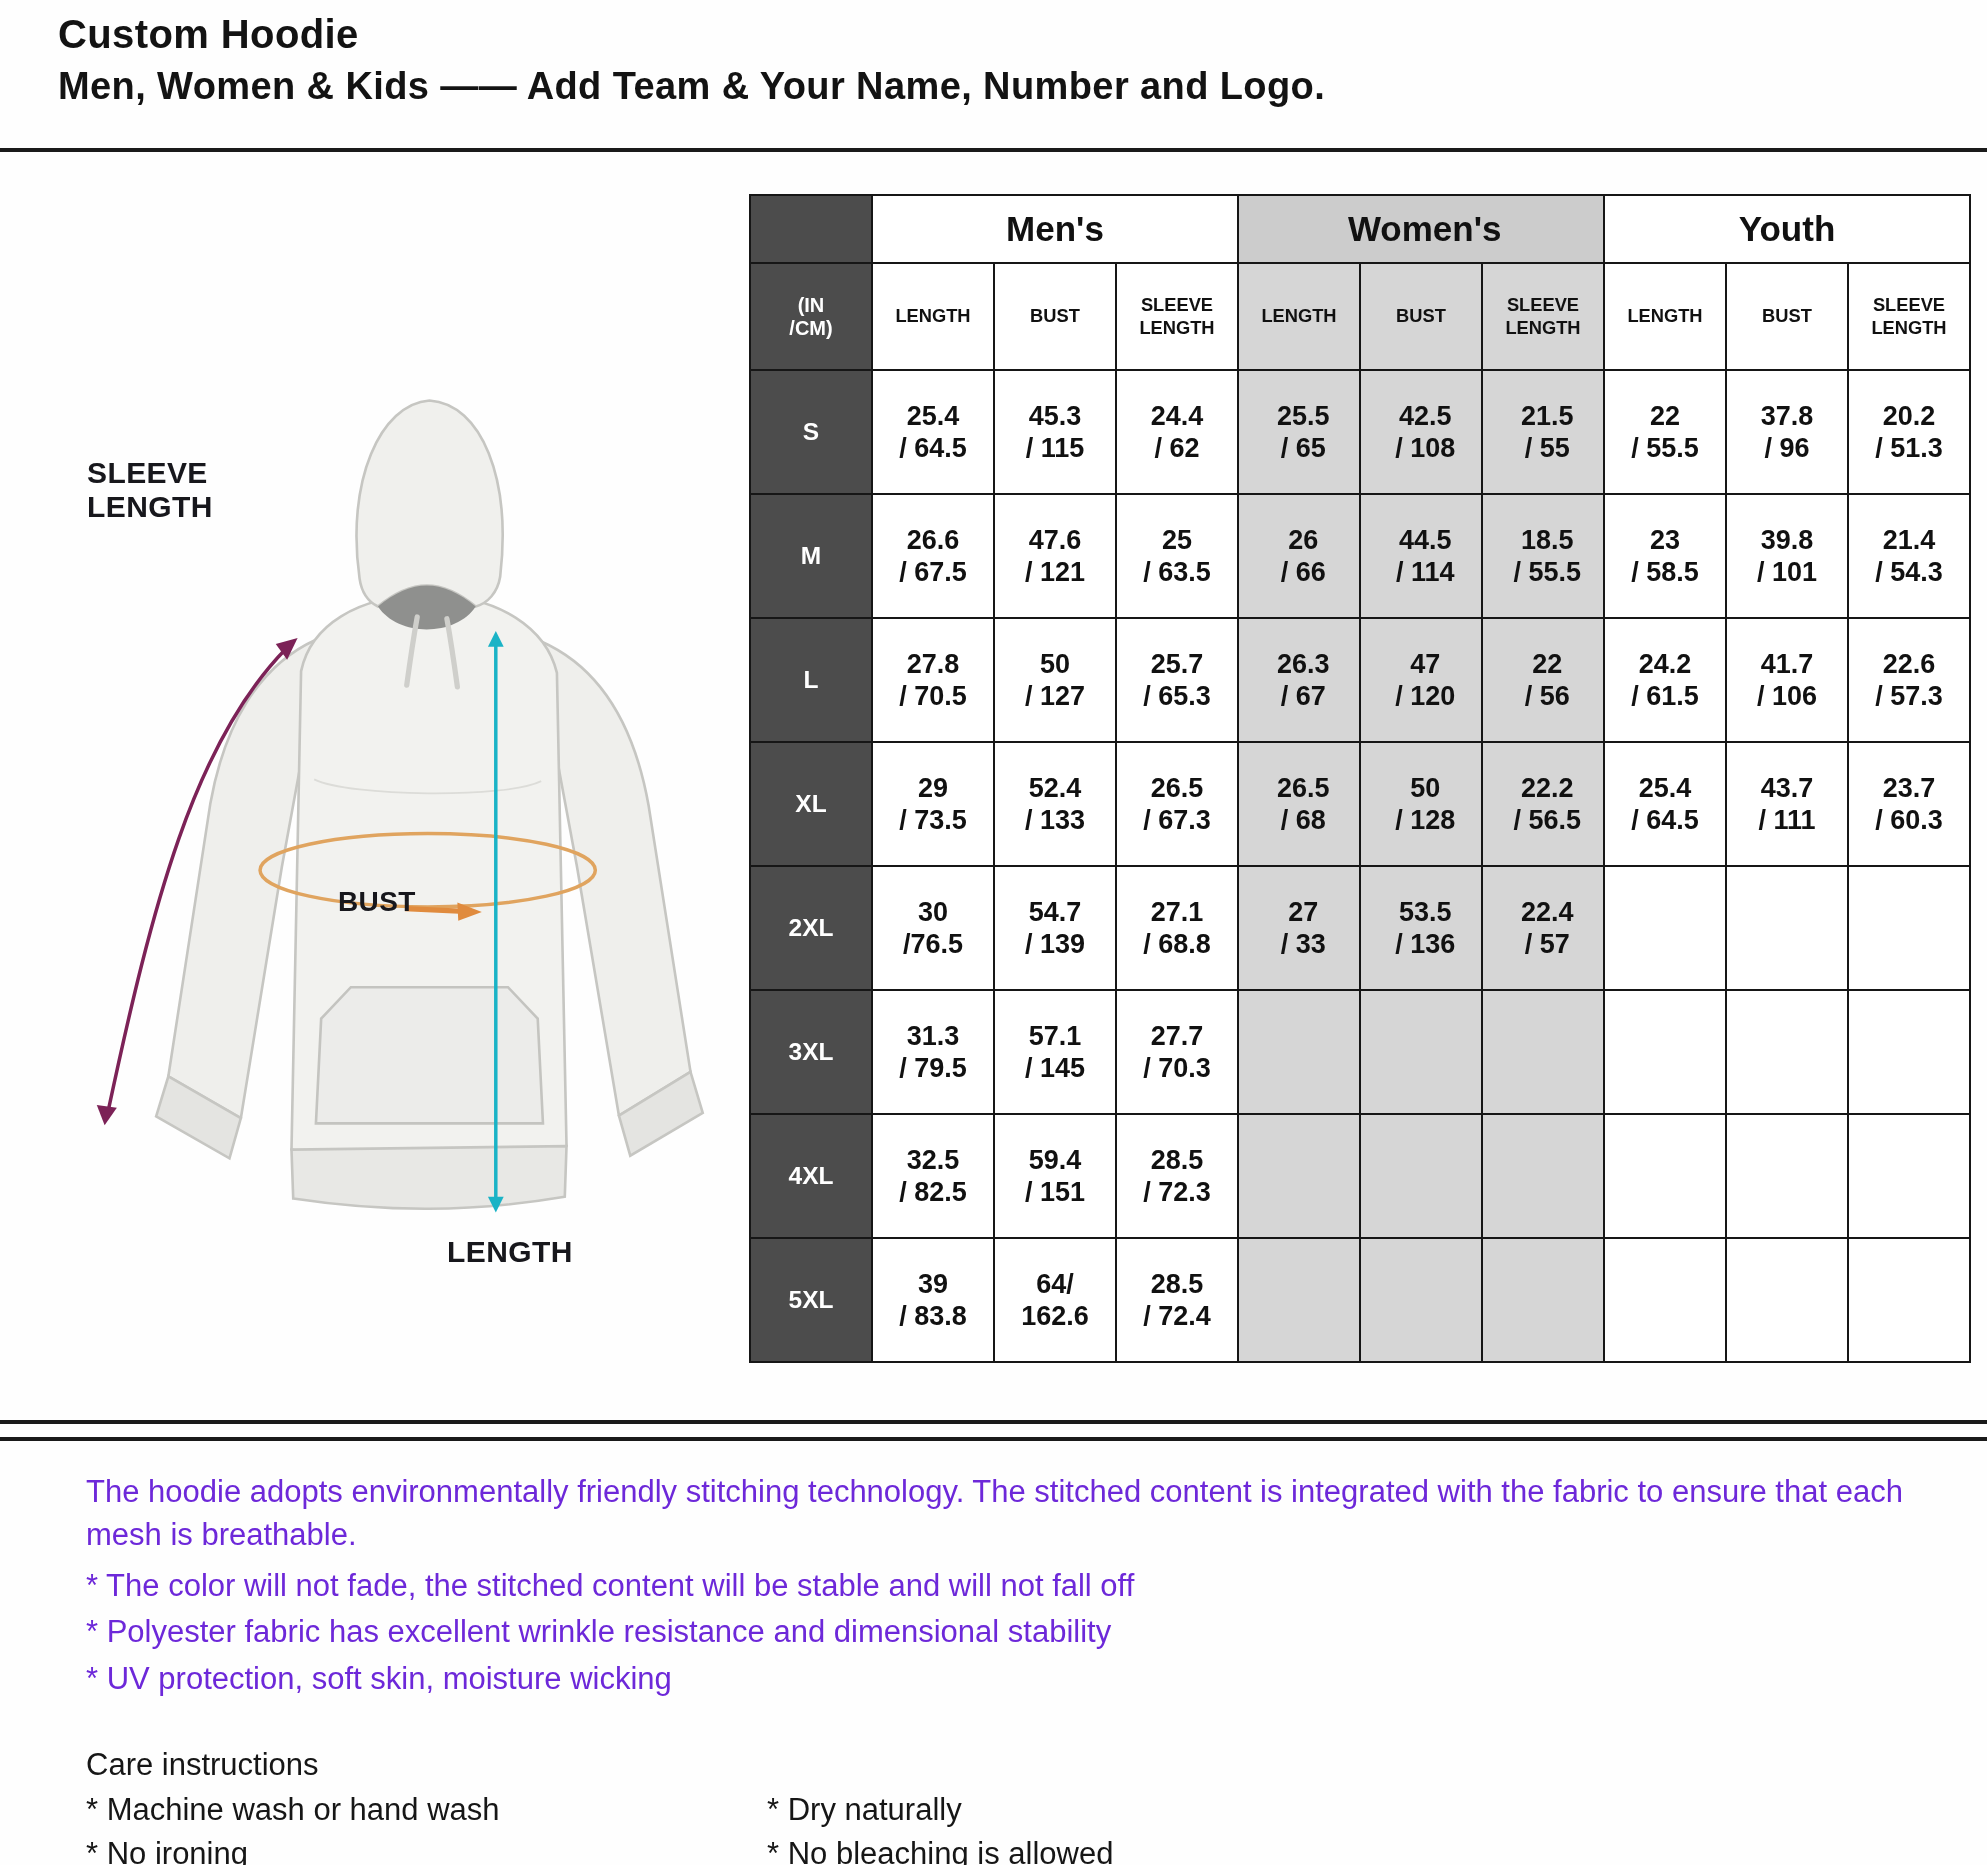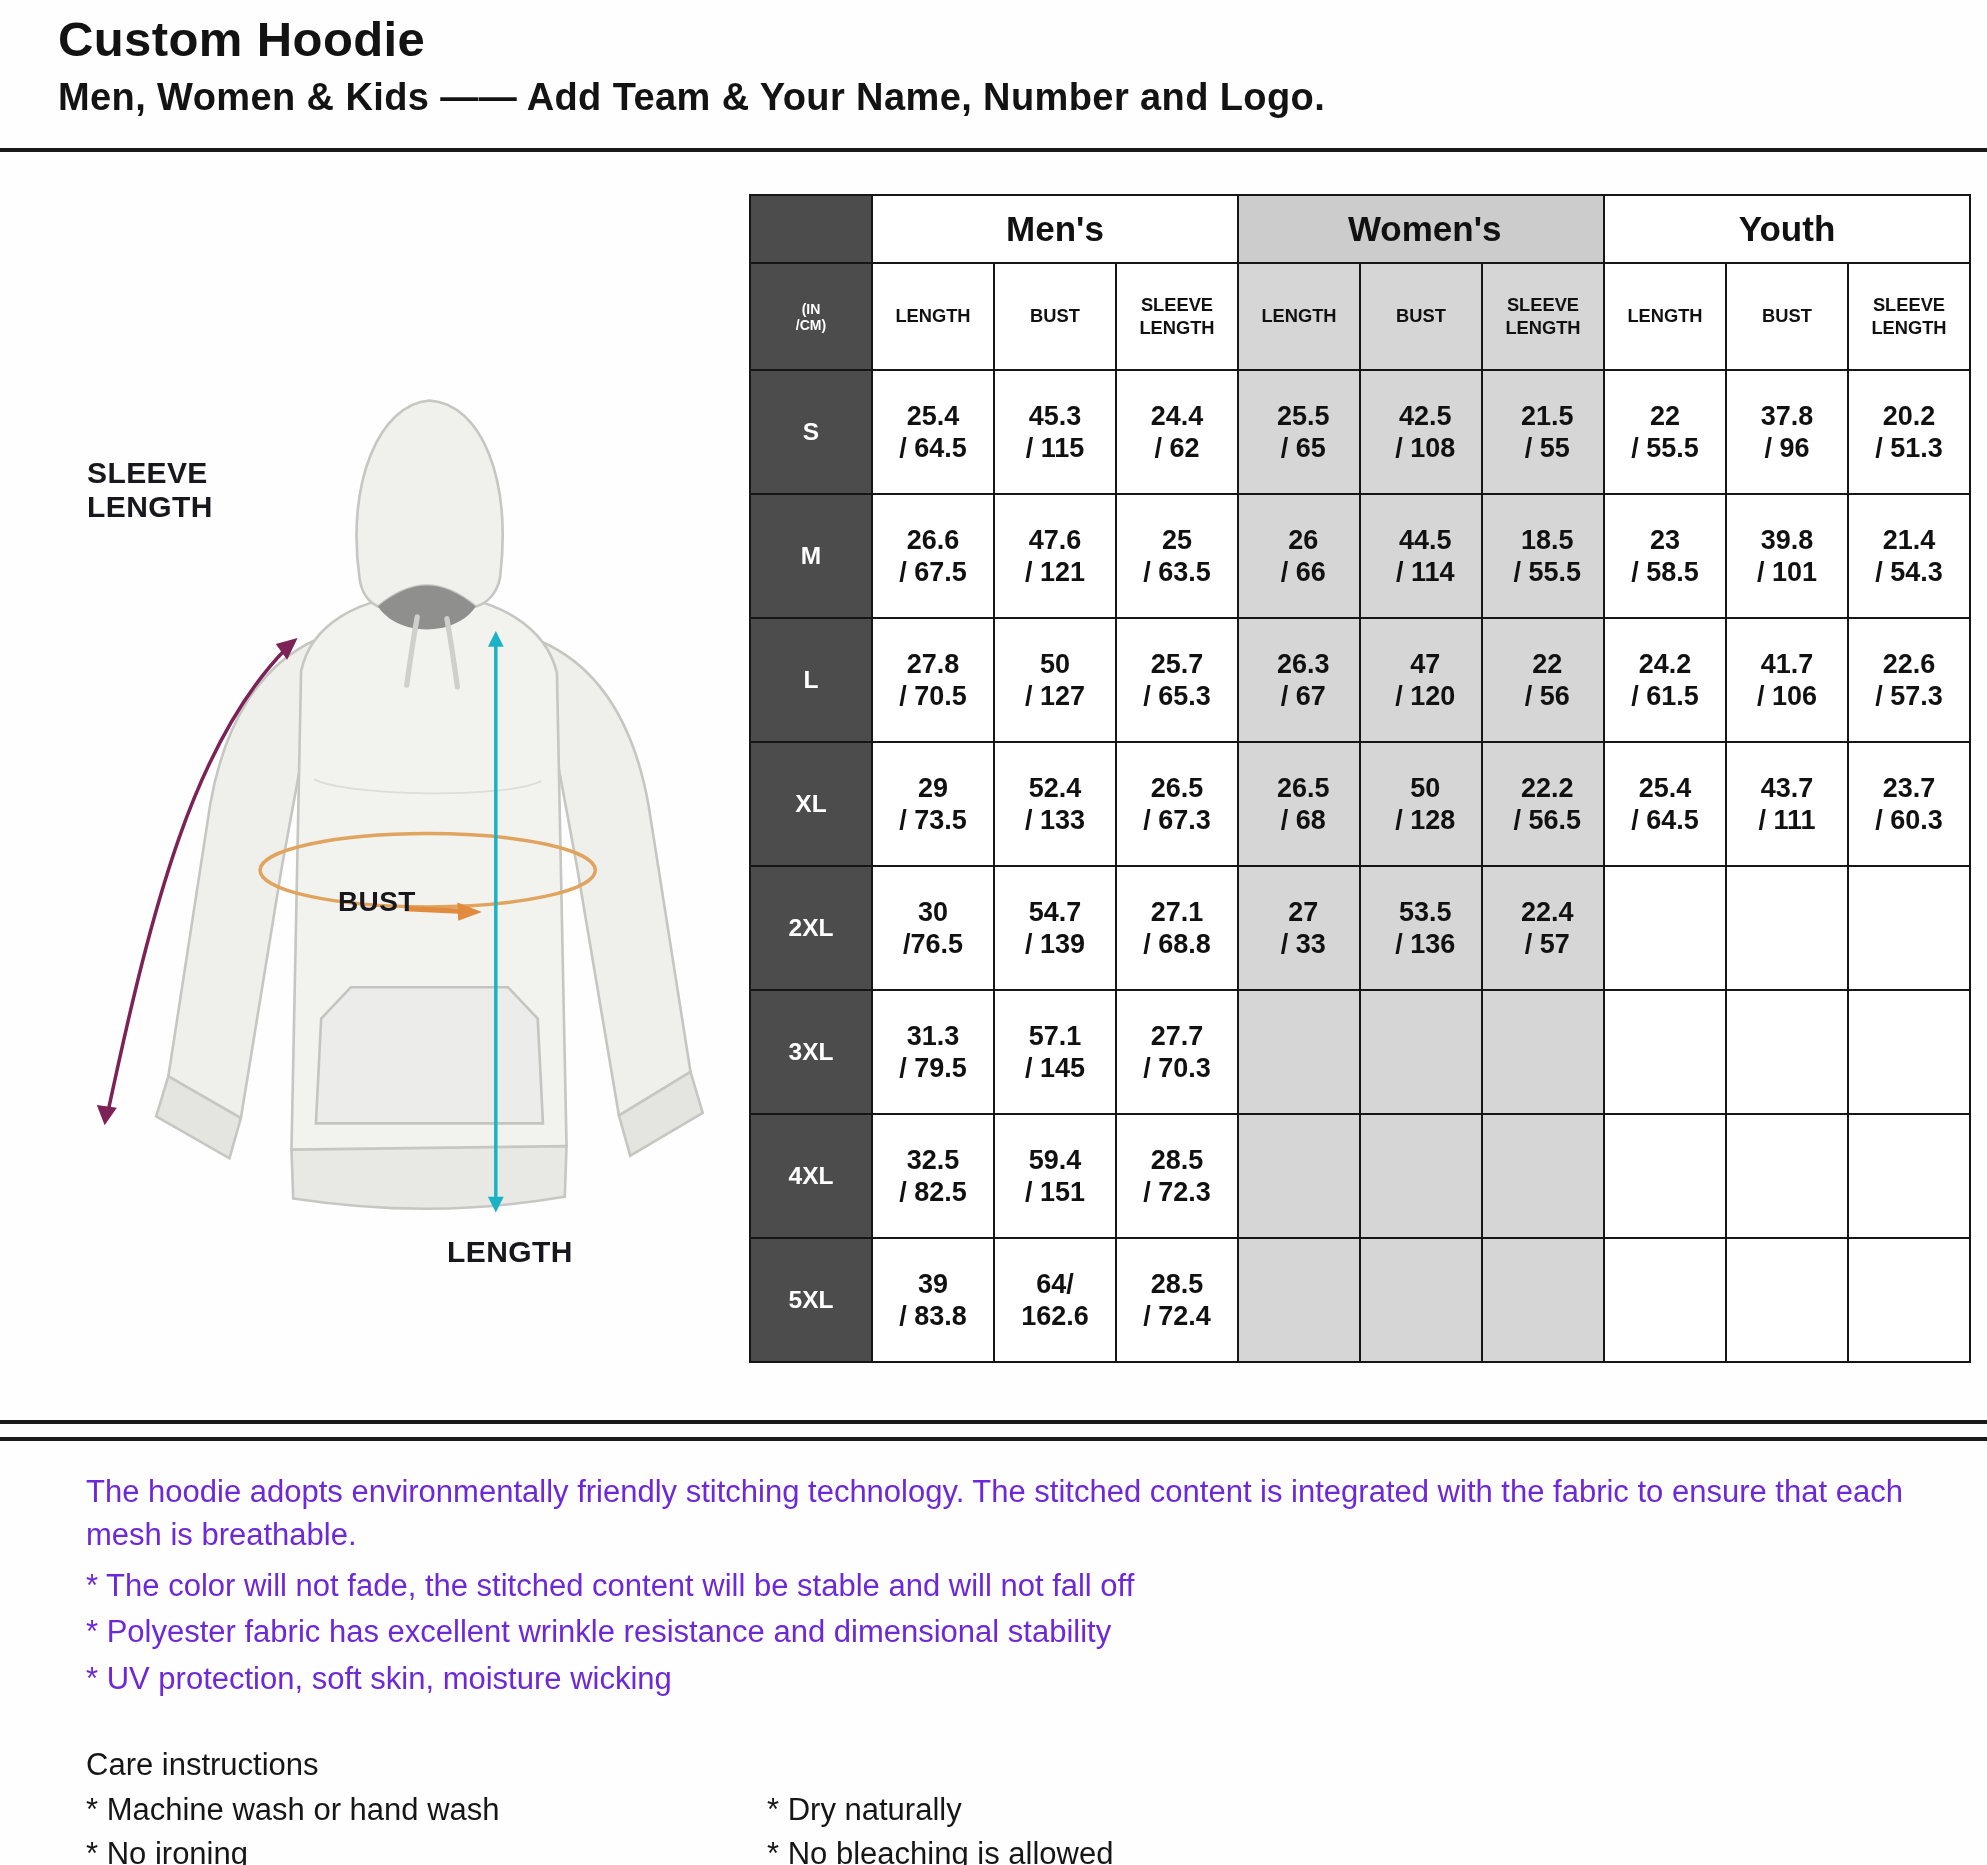--- a/index.html
+++ b/index.html
@@ -2,21 +2,21 @@
 <html style="font-size:14px"><head>
 <meta charset="utf-8">
 <style>
   * { margin:0; padding:0; box-sizing:border-box; }
   html,body { background:#ffffff; }
   body { font-family:"Liberation Sans", sans-serif; color:#131313; }
   .page { position:relative; width:1988px; height:1866px; background:#fefefe; overflow:hidden; }
 
   
   .header { position:absolute; left:58px; top:10.5px; }
-  .title { font-size:49px; font-weight:700; line-height:1.15; letter-spacing:0.4px; }
+  .title { font-size:40px; font-weight:700; line-height:1.15; letter-spacing:0.4px; }
   .subtitle { font-size:38px; font-weight:700; line-height:1.15; margin-top:8.7px; letter-spacing:0.4px; }
 
   .rule { position:absolute; left:0; width:100%; height:3.5px; background:#1a1a1a; }
   .rule-top { top:148px; }
   .rule-double-a { top:1420px; }
   .rule-double-b { top:1437px; }
 
   
   .diagram { position:absolute; left:52px; top:376px; width:699px; height:943px; }
   .hoodie-svg { position:absolute; left:0; top:0; }
@@ -29,21 +29,21 @@
   table.size-chart { position:absolute; left:749px; top:194px; border-collapse:collapse; table-layout:fixed; background:#fff; }
   .size-chart th, .size-chart td {
     border:2.6px solid #161616; text-align:center; vertical-align:middle;
     white-space:pre-line; color:#111; padding:0 3.5px;
   }
   .group { font-size:35px; font-weight:700; height:68px; background:#ffffff;margin-left:18px; }
   .group.shaded { background:#cccccc;padding-left:11px; }
   .corner { background:#4c4c4c; }
   .sub { font-size:18.3px; font-weight:700; height:107px; line-height:1.25; background:#ffffff; }
   .sub.shaded { background:#d6d6d6; }
-  .unit { background:#4c4c4c; color:#ffffff !important; font-size:14px; font-weight:700; }
+  .unit { background:#4c4c4c; color:#ffffff !important; font-size:20px; font-weight:700; }
   .size-cell { background:#4c4c4c; color:#ffffff !important; font-size:24.5px; font-weight:700; }
   .data-cell { font-size:27px; font-weight:700; height:124px; line-height:1.2; background:#ffffff; }
   .data-cell.shaded { background:#d6d6d6;padding-left:12px; }
 
   
   .desc { position:absolute; left:86px; top:1471px; width:1817px; font-size:31px; line-height:1.38; color:#6d28d9; }
   .desc .intro { margin-bottom:8.7px; }
   .desc .bullet { margin-top:3.5px; }
   .care { position:absolute; left:86px; top:1747px; font-size:31px; color:#161616; }
   .care-title { margin-bottom:8.7px; }

